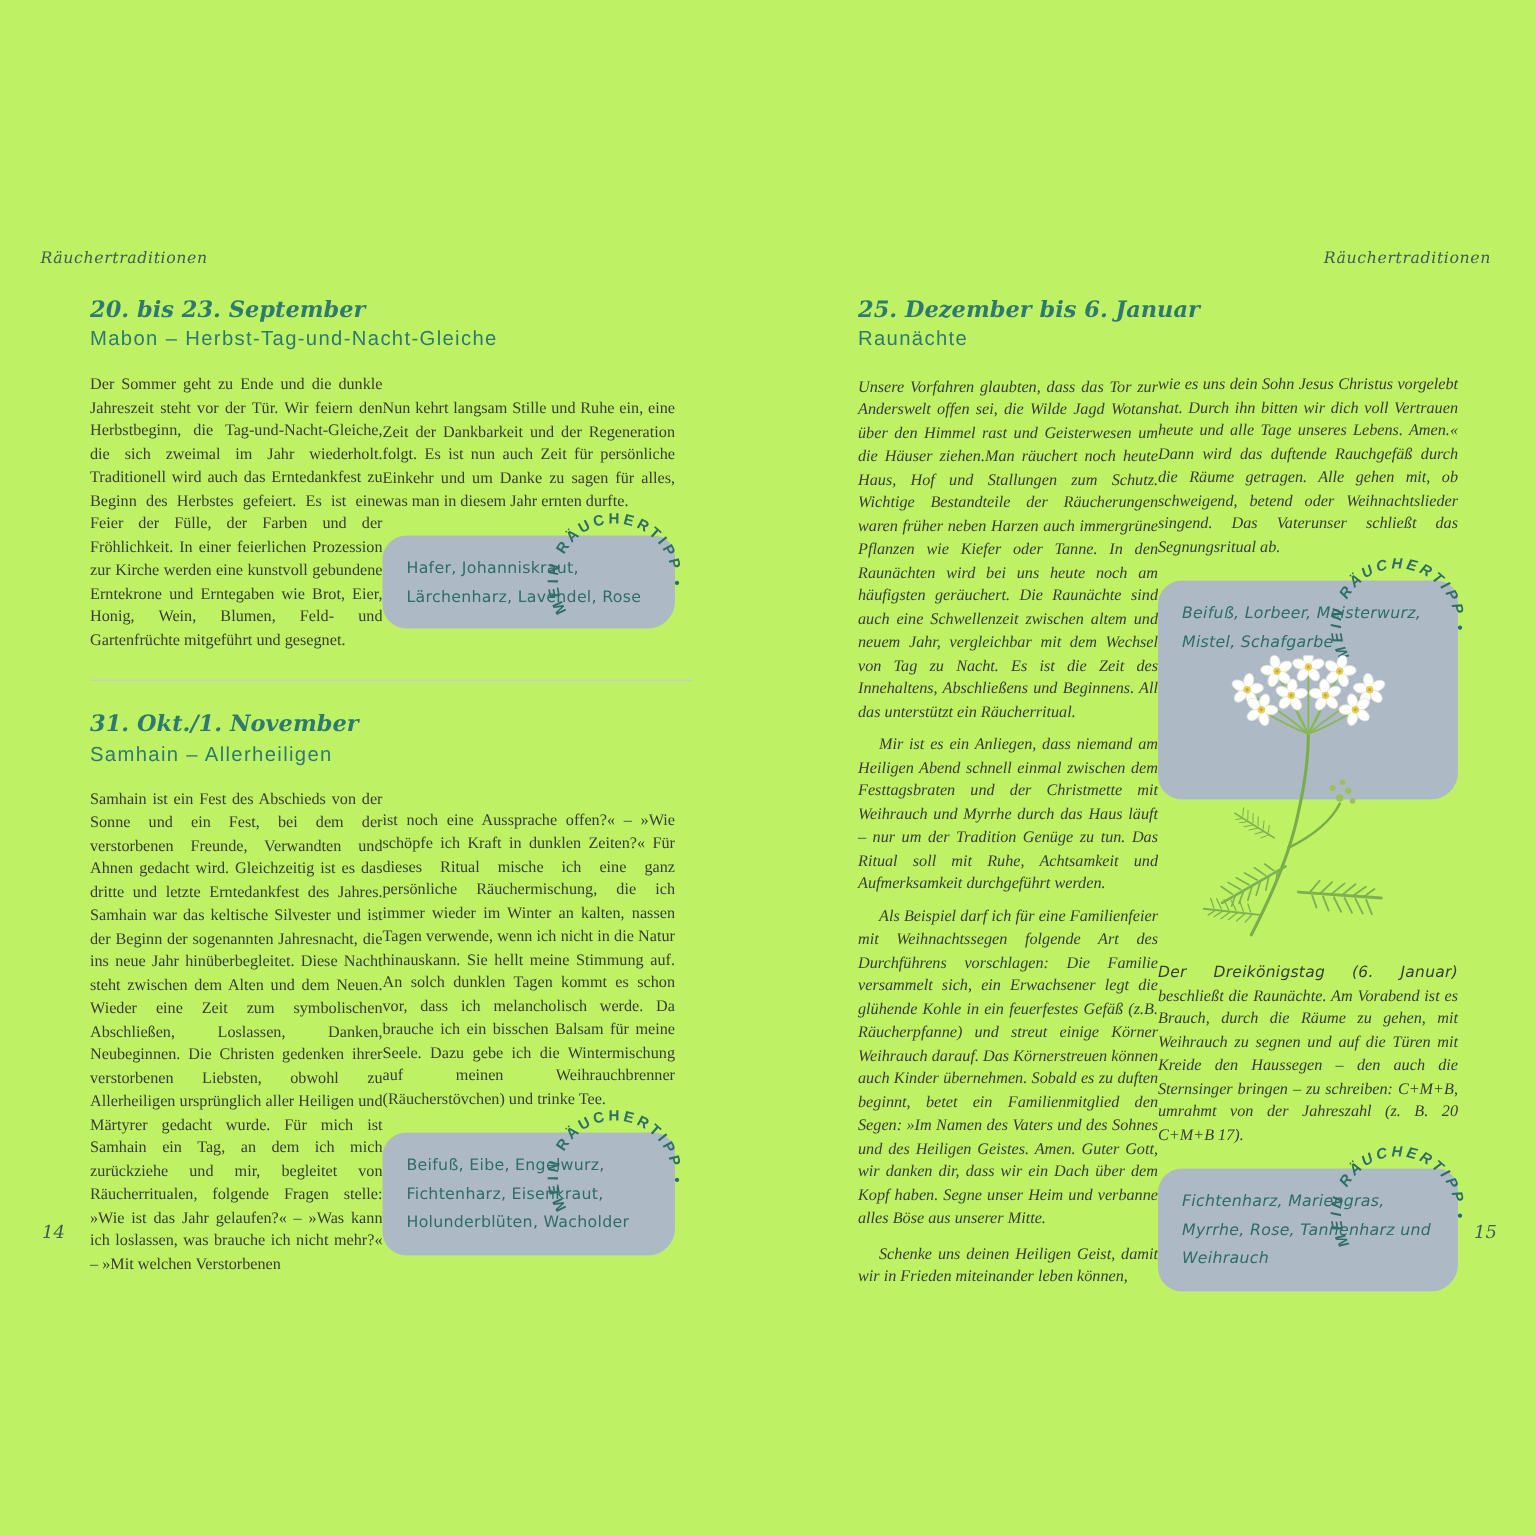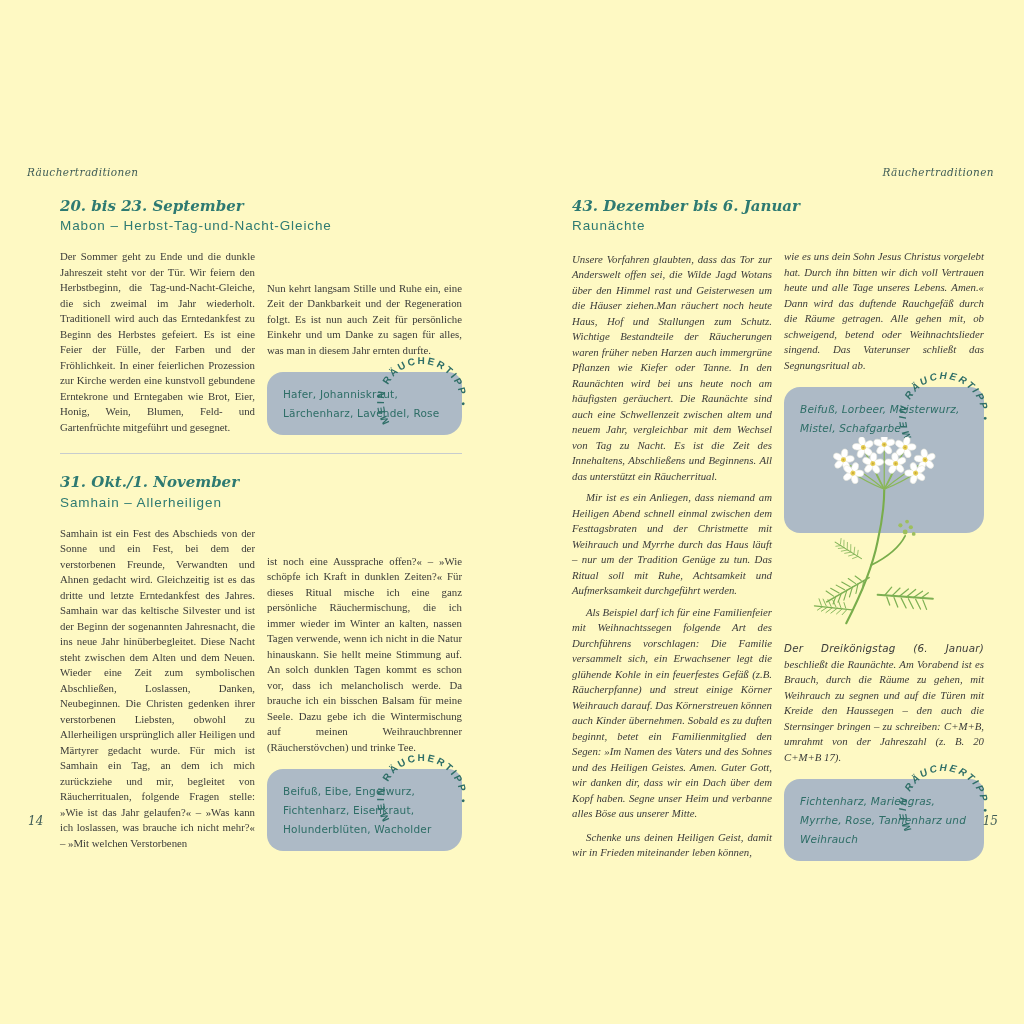--- a/index.html
+++ b/index.html
@@ -1,37 +1,37 @@
 <!DOCTYPE html>
 <html lang="de"><head>
 <meta charset="utf-8">
 <style>
   html,body{margin:0;padding:0;background:#ffffff;}
-  #spread{position:relative;width:1024px;height:1024px;background:#fef9c3;overflow:hidden;
+  #spread{position:relative;width:1024px;height:1024px;background:#bef264;overflow:hidden;
           font-family:"Liberation Serif",serif;color:#3b3b39;}
   .running-head{position:absolute;top:166px;font-family:"DejaVu Serif",serif;font-style:italic;
                 font-size:10.5px;letter-spacing:0.4px;color:#3f5c56;}
   #rh-left{left:27px;}
   #rh-right{right:30px;text-align:right;}
   .page-number{position:absolute;top:814px;font-family:"DejaVu Serif",serif;font-style:italic;
                font-size:12px;color:#3f5c56;}
   #pn-left{left:28px;}
   #pn-right{right:26px;margin-left:12px;}
 
   .page{position:absolute;top:198px;}
   #page-left{left:60px;width:402px;}
   #page-right{left:572px;width:412px;}
 
   .sec-date{font-family:"DejaVu Serif",serif;font-style:italic;font-weight:bold;
             font-size:15px;color:#2e7a72;line-height:1.15;}
   .sec-title{font-family:"Liberation Sans",sans-serif;font-weight:400;font-size:13.5px;
              letter-spacing:0.9px;color:#2e7a72;margin-top:3px;}
   .sec-head{margin-bottom:16px;}
 
-  .cols{display:flex;gap:12px;align-items:flex-end;}
+  .cols{display:flex;align-items:center;}
   .col{width:195px;}
   #page-right .col{width:200px;font-style:italic;}
   .body-text{font-size:10.8px;line-height:15.5px;text-align:justify;hyphens:auto;}
   .body-text p{margin:0 0 6px 0;}
   .body-text p:last-child{margin-bottom:0;}
   .indent{text-indent:14px;}
 
   .rule{border:none;border-top:1px solid #c7ccce;margin:18px 0 20px 0;}
 
   .tip{position:relative;background:#adbac6;border-radius:16px 14px 18px 16px;
@@ -102,21 +102,21 @@
                 <text class="arc-text"><textPath href="#arc1" startOffset="2">MEIN RÄUCHERTIPP •</textPath></text>
               </svg></div>
         </div>
       </div>
     </div>
   </div>
 
   <div class="page" id="page-right">
 
     <div class="sec-head">
-      <div class="sec-date">43. Dezember bis 6. Januar</div>
+      <div class="sec-date">25. Dezember bis 6. Januar</div>
       <div class="sec-title">Raunächte</div>
     </div>
 
     <div class="cols">
       <div class="col body-text">
         <p>Unsere Vorfahren glaubten, dass das Tor zur Anderswelt offen sei, die Wilde Jagd Wotans über den Himmel rast und Geisterwesen um die Häuser ziehen.Man räuchert noch heute Haus, Hof und Stallungen zum Schutz. Wichtige Bestandteile der Räucherungen waren früher neben Harzen auch immergrüne Pflanzen wie Kiefer oder Tanne. In den Raunächten wird bei uns heute noch am häufigsten geräuchert. Die Raunächte sind auch eine Schwellenzeit zwischen altem und neuem Jahr, vergleichbar mit dem Wechsel von Tag zu Nacht. Es ist die Zeit des Innehaltens, Abschließens und Beginnens. All das unterstützt ein Räucherritual.</p>
         <p class="indent">Mir ist es ein Anliegen, dass niemand am Heiligen Abend schnell einmal zwischen dem Festtagsbraten und der Christmette mit Weihrauch und Myrrhe durch das Haus läuft – nur um der Tradition Genüge zu tun. Das Ritual soll mit Ruhe, Achtsamkeit und Aufmerksamkeit durchgeführt werden.</p>
         <p class="indent">Als Beispiel darf ich für eine Familienfeier mit Weihnachtssegen folgende Art des Durchführens vorschlagen: Die Familie versammelt sich, ein Erwachsener legt die glühende Kohle in ein feuerfestes Gefäß (z.B. Räucherpfanne) und streut einige Körner Weihrauch darauf. Das Körnerstreuen können auch Kinder übernehmen. Sobald es zu duften beginnt, betet ein Familienmitglied den Segen: »Im Namen des Vaters und des Sohnes und des Heiligen Geistes. Amen. Guter Gott, wir danken dir, dass wir ein Dach über dem Kopf haben. Segne unser Heim und verbanne alles Böse aus unserer Mitte.</p>
         <p class="indent" style="margin-top:8px;">Schenke uns deinen Heiligen Geist, damit wir in Frieden miteinander leben können,</p>
       </div>

